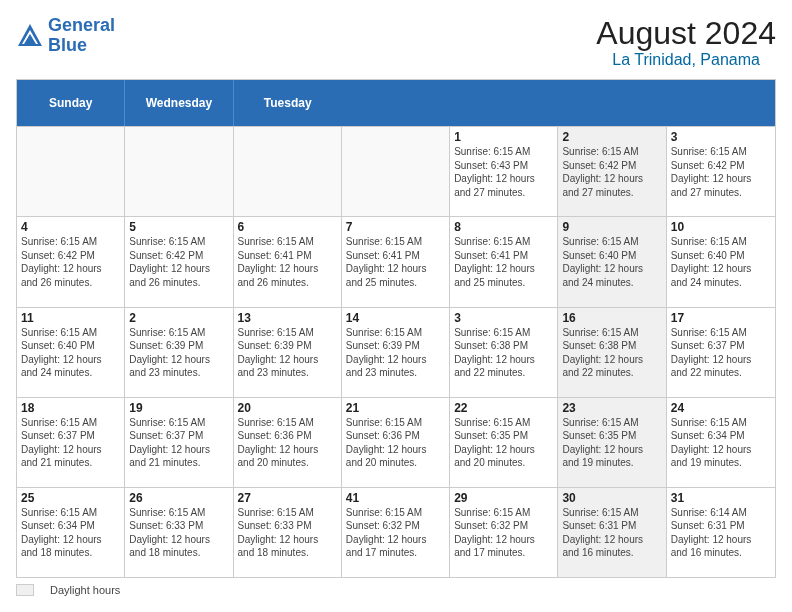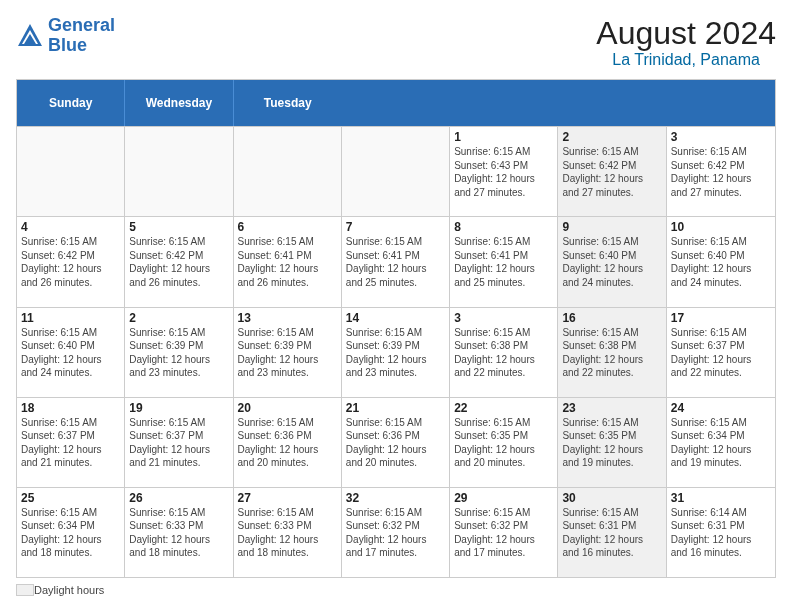--- a/index.html
+++ b/index.html
@@ -105,21 +105,21 @@
       margin-bottom: 1px;
     }
     .day-info {
       font-size: 10px;
       color: #444;
       line-height: 1.35;
     }
     .footer {
       display: flex;
       align-items: center;
-      gap: 0;
+      gap: 16px;
       margin-top: 6px;
       font-size: 11px;
       color: #444;
     }
     .legend-box {
       width: 18px;
       height: 12px;
       background: #f0f0f0;
       border: 1px solid #ccc;
       display: inline-block;
@@ -350,21 +350,21 @@
 and 18 minutes.</div>
           </div>
           <div class="cal-cell">
             <div class="day-number">27</div>
             <div class="day-info" style="white-space: pre-line;">Sunrise: 6:15 AM
 Sunset: 6:33 PM
 Daylight: 12 hours
 and 18 minutes.</div>
           </div>
           <div class="cal-cell">
-            <div class="day-number">32</div>
+            <div class="day-number">41</div>
             <div class="day-info" style="white-space: pre-line;">Sunrise: 6:15 AM
 Sunset: 6:32 PM
 Daylight: 12 hours
 and 17 minutes.</div>
           </div>
           <div class="cal-cell">
             <div class="day-number">29</div>
             <div class="day-info" style="white-space: pre-line;">Sunrise: 6:15 AM
 Sunset: 6:32 PM
 Daylight: 12 hours

